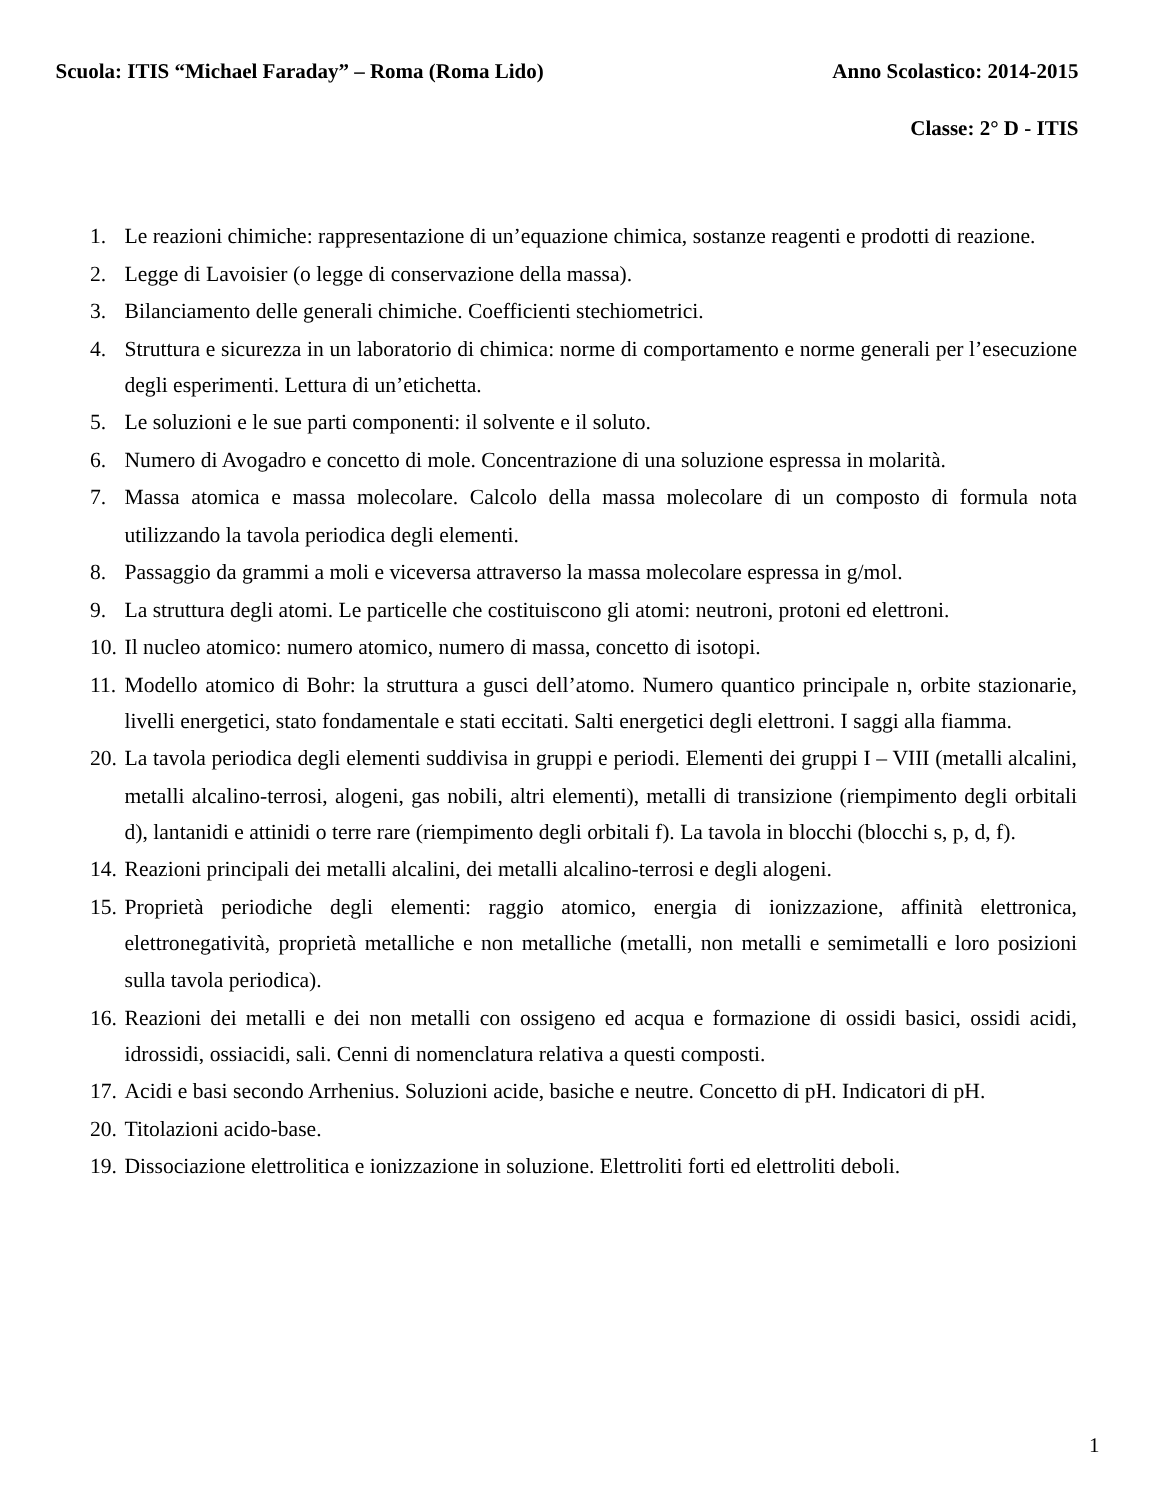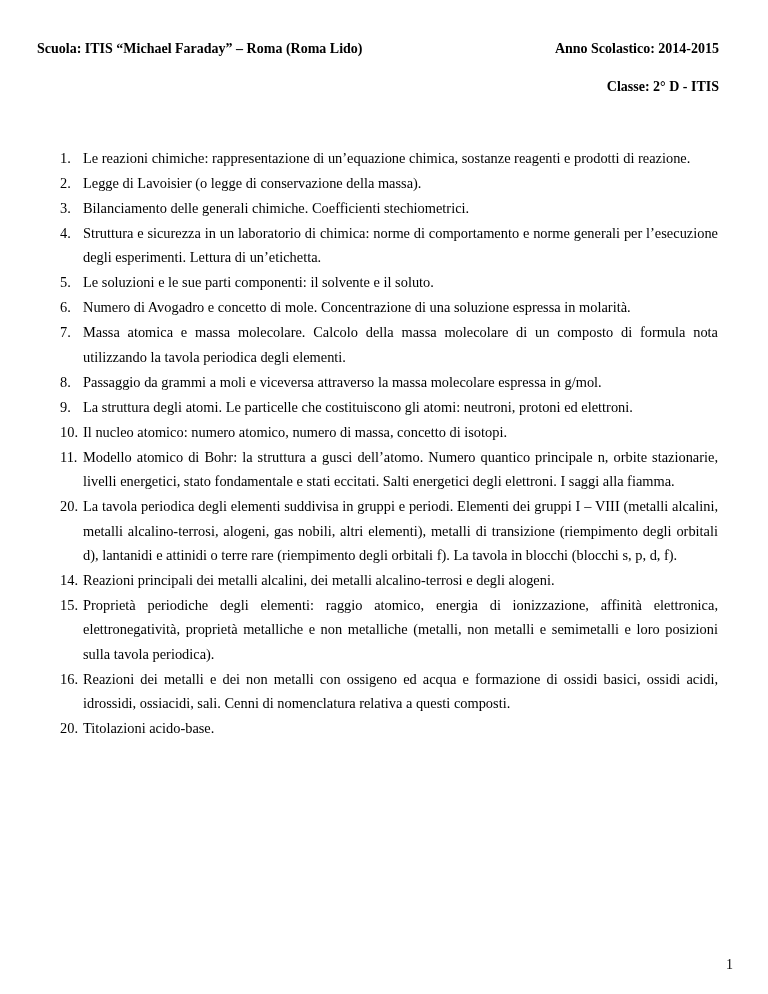--- a/index.html
+++ b/index.html
@@ -89,18 +89,26 @@
     </li>
     <li>
       <span class="num">15.</span>
       <span class="txt">Proprietà periodiche degli elementi: raggio atomico, energia di ionizzazione, affinità elettronica, elettronegatività, proprietà metalliche e non metalliche (metalli, non metalli e semimetalli e loro posizioni sulla tavola periodica).</span>
     </li>
     <li>
       <span class="num">16.</span>
       <span class="txt">Reazioni dei metalli e dei non metalli con ossigeno ed acqua e formazione di ossidi basici, ossidi acidi, idrossidi, ossiacidi, sali. Cenni di nomenclatura relativa a questi composti.</span>
     </li>
     <li>
+      <span class="num">17.</span>
+      <span class="txt">Acidi e basi secondo Arrhenius. Soluzioni acide, basiche e neutre. Concetto di pH. Indicatori di pH.</span>
+    </li>
+    <li>
       <span class="num">20.</span>
       <span class="txt">Titolazioni acido-base.</span>
+    </li>
+    <li>
+      <span class="num">19.</span>
+      <span class="txt">Dissociazione elettrolitica e ionizzazione in soluzione. Elettroliti forti ed elettroliti deboli.</span>
     </li>
   </ol>
 
 <div class="page-number">1</div>
 
 </body></html>

